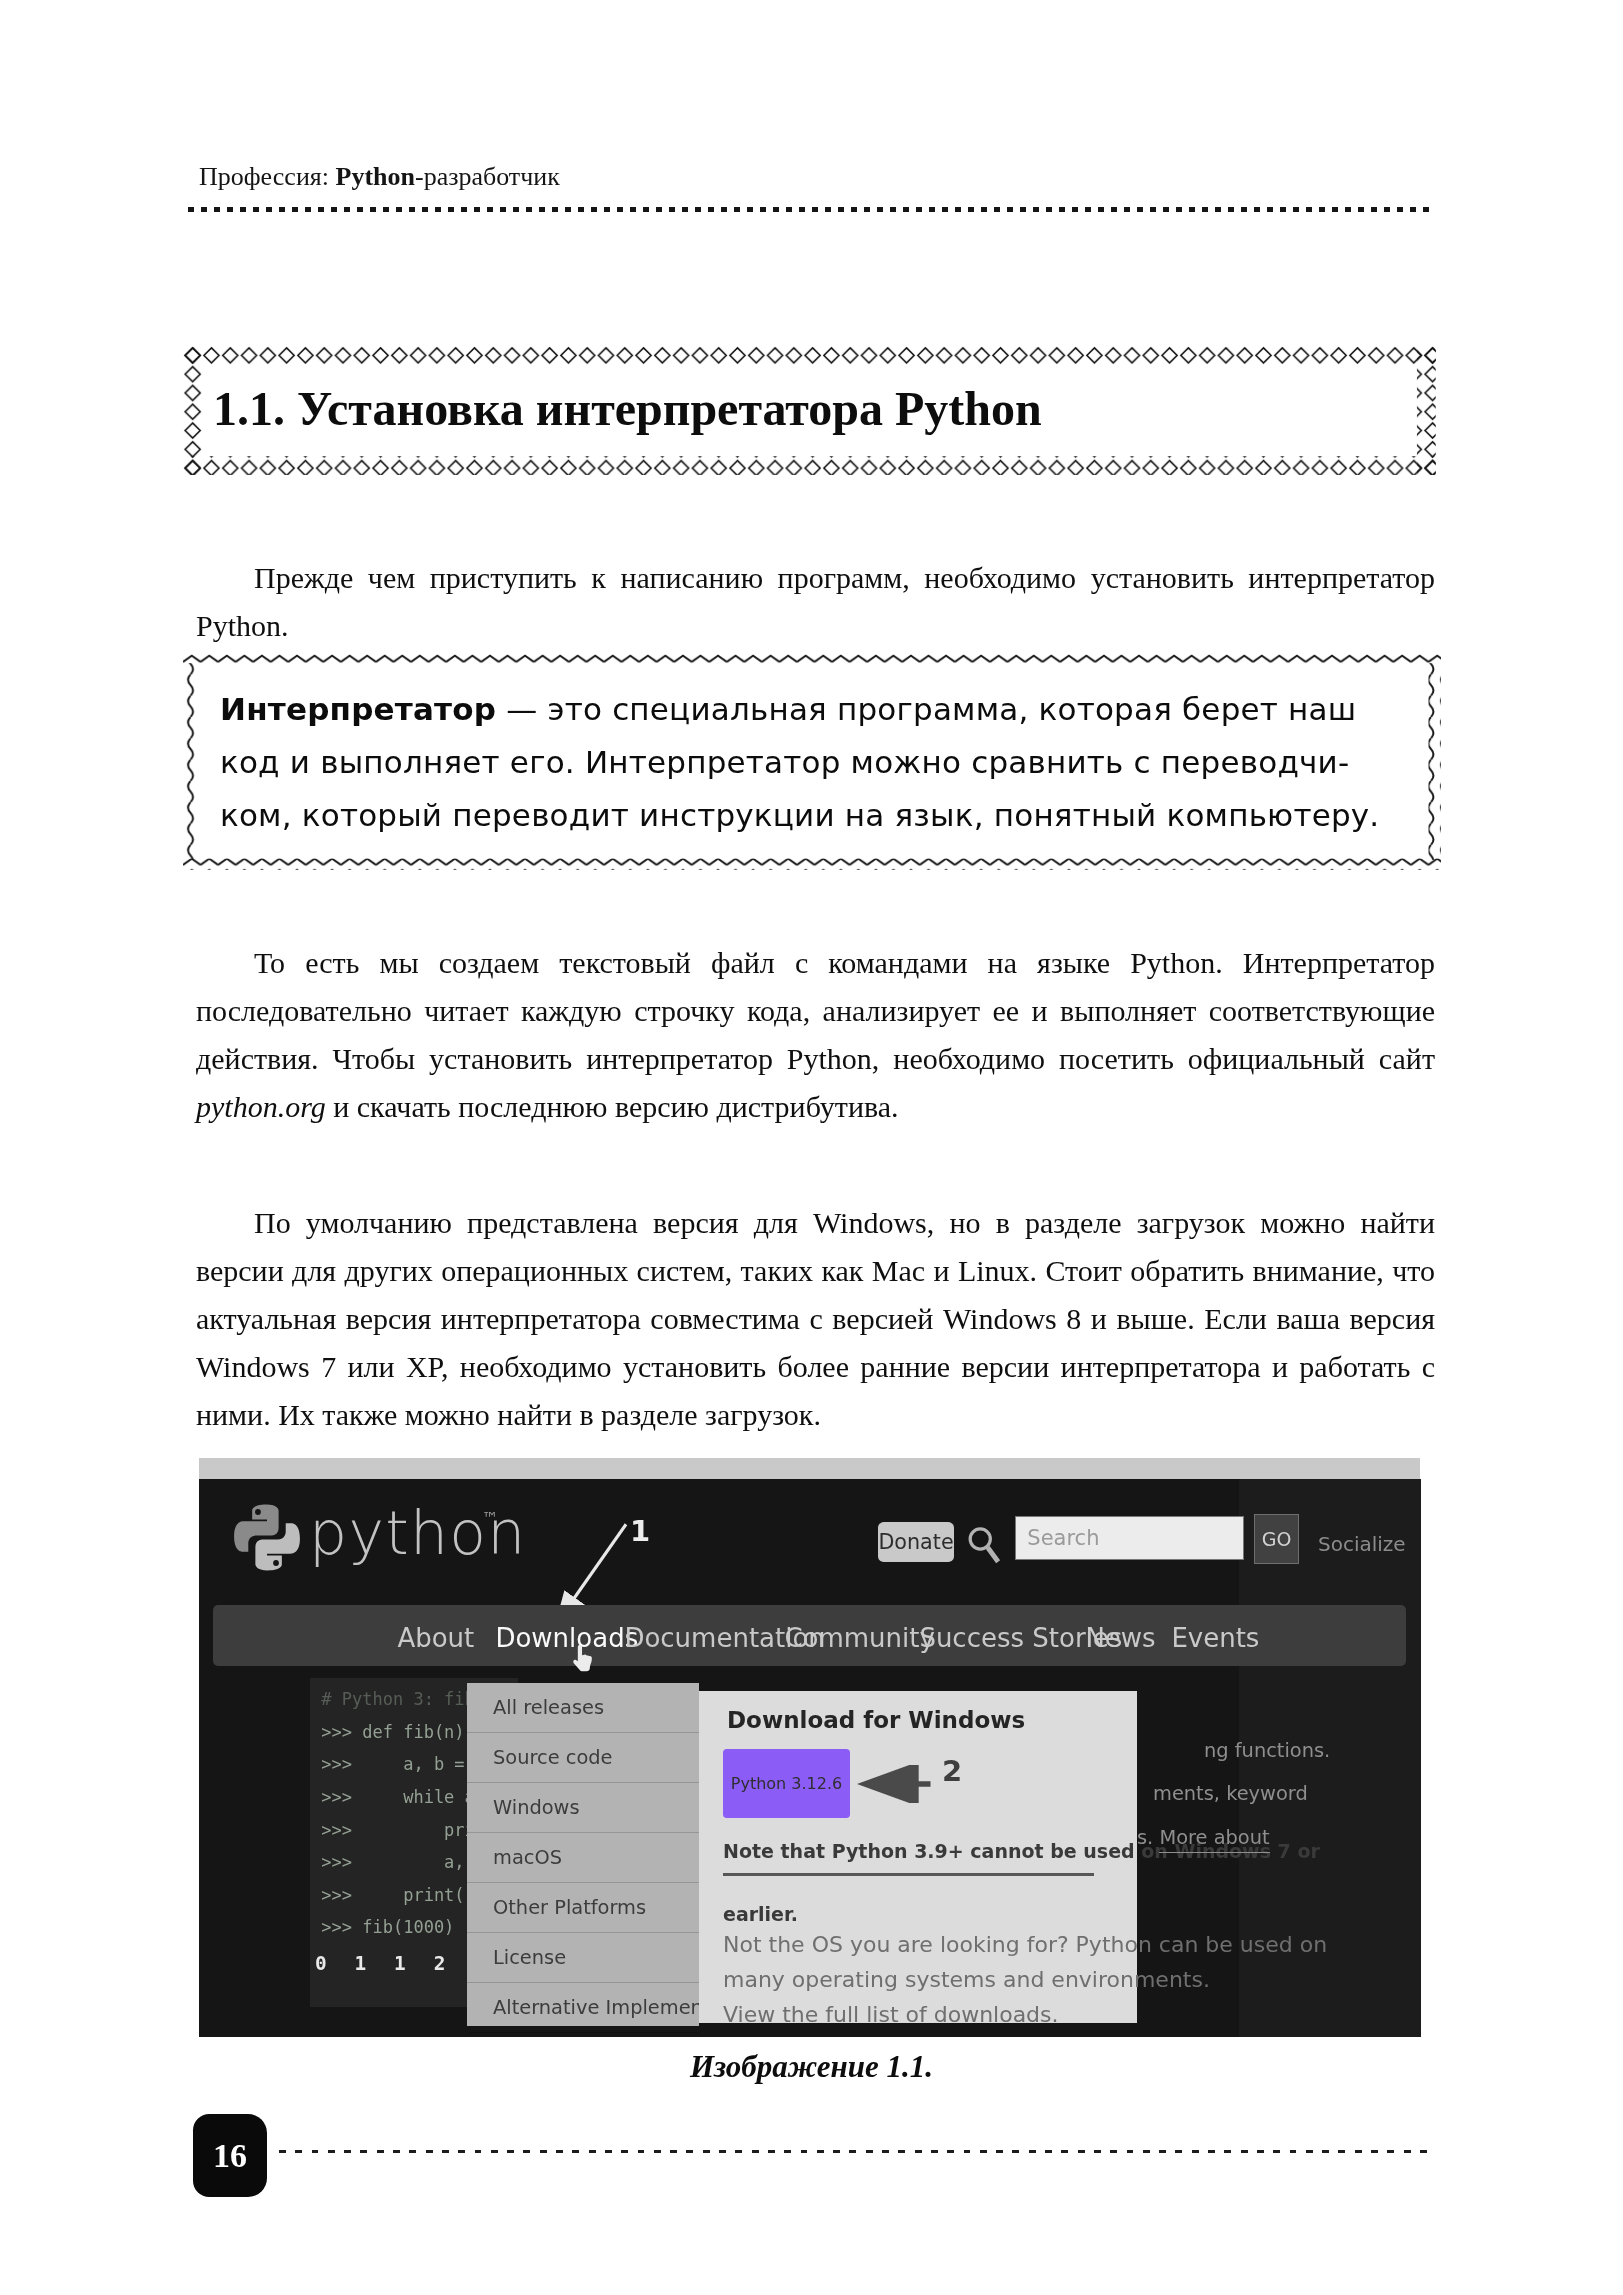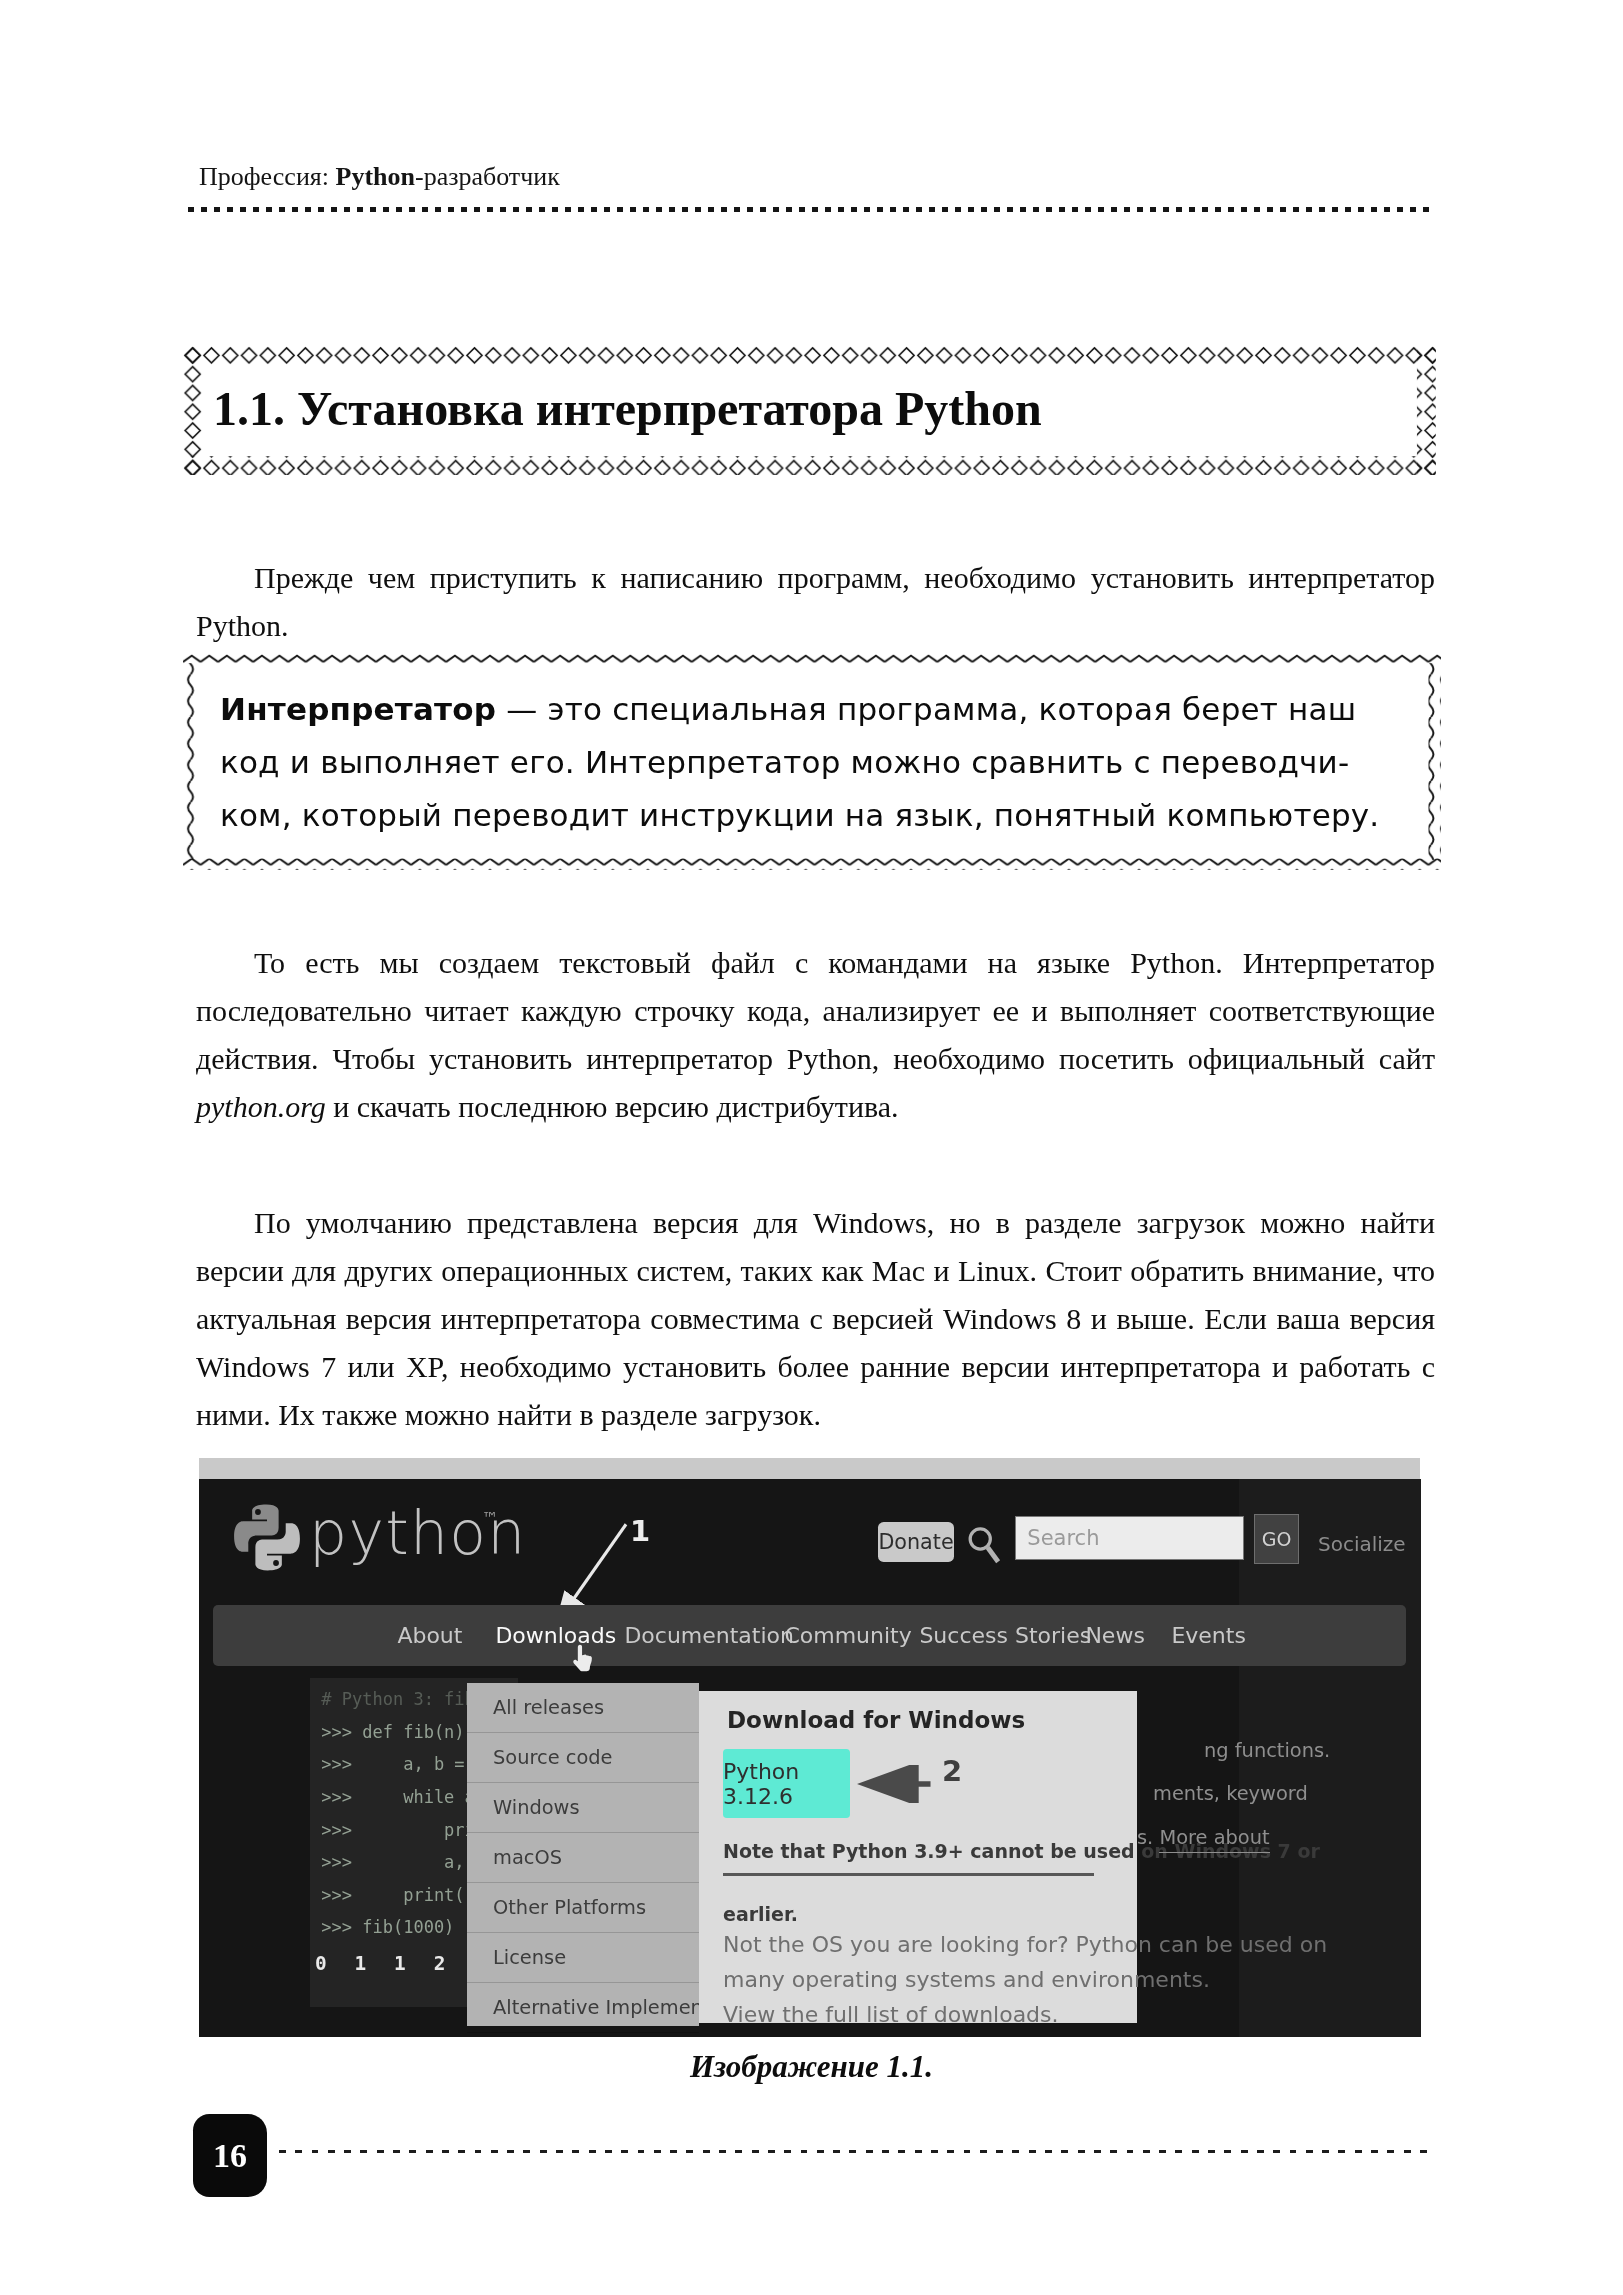--- a/index.html
+++ b/index.html
@@ -52,41 +52,41 @@
   .search-input{width:100%;height:100%;box-sizing:border-box;background:#ececec;border:1.3px solid #777;
     font-size:21px;color:#444;padding-left:11.3px;font-family:"DejaVu Sans", sans-serif;}
   .search-input::placeholder{color:#9a9a9a;}
   .mag{left:765px;top:66px;}
   .go-btn{left:1055px;top:56px;width:45px;height:50px;background:#414141;border:1.3px solid #6e6e6e;
     box-sizing:border-box;display:flex;align-items:center;justify-content:center;
     font-size:19px;color:#d2d2d2;}
   .socialize{left:1119px;top:74px;font-size:20px;color:#8c8c8c;}
 
   .navbar{left:14.4px;top:147px;width:1193px;height:61px;background:#3d3d3d;border-radius:5px;}
-  .nav-item{position:absolute;top:17.5px;font-size:22px;color:#c9c9c9;white-space:nowrap;}
+  .nav-item{position:absolute;top:17.5px;font-size:26px;color:#c9c9c9;white-space:nowrap;}
   .nav-downloads{color:#fafafa;}
 
   .ann-label{font-size:29px;color:#ededed;font-weight:bold;}
   .ann2{color:#3f3f3f;}
 
   .console{left:111px;top:220px;width:208px;height:329px;background:#242424;}
   .con-line{position:absolute;left:11.3px;white-space:pre;font-family:"DejaVu Sans Mono", monospace;
     font-size:17px;color:#93a093;}
   .con-faint{opacity:.45;}
   .con-result{position:absolute;left:5px;white-space:pre;font-family:"DejaVu Sans Mono", monospace;
     font-size:19.4px;font-weight:bold;color:#e9e9e9;letter-spacing:8.1px;}
 
   .menu{left:268px;top:225px;width:232px;height:343px;background:#b3b3b3;}
   .menu-item{position:relative;height:49px;line-height:49px;padding-left:26px;
     font-size:19.4px;color:#3c3c3c;border-bottom:0.6px solid rgba(0,0,0,.16);white-space:nowrap;overflow:hidden;}
 
   .panel{left:500px;top:233px;width:438px;height:332px;background:#dcdcdc;}
   .panel-title{position:absolute;left:28px;top:16.3px;font-size:23px;font-weight:bold;color:#252525;}
-  .ver-btn{position:absolute;left:24px;top:58px;width:127px;height:69px;background:#5eead4;
-    border-radius:3.8px;display:flex;align-items:center;justify-content:center;font-size:22px;color:#2f2f2f;}
+  .ver-btn{position:absolute;left:24px;top:58px;width:127px;height:69px;background:#8b5cf6;
+    border-radius:3.8px;display:flex;align-items:center;justify-content:center;font-size:16px;color:#2f2f2f;}
   .note{position:absolute;left:24px;font-size:19px;font-weight:bold;color:#3a3a3a;white-space:nowrap;}
   .note-underline{position:absolute;left:24px;top:182px;width:371px;height:3.1px;background:#575757;}
   .ptext{position:absolute;left:24px;font-size:22px;color:#6f6f6f;white-space:nowrap;}
 
   .frag{position:absolute;font-size:19.4px;color:#8f8f8f;white-space:nowrap;}
   .frag-link{border-bottom:1.9px solid #8f8f8f;padding-bottom:2.5px;}
 </style>
 </head>
 <body>
 

